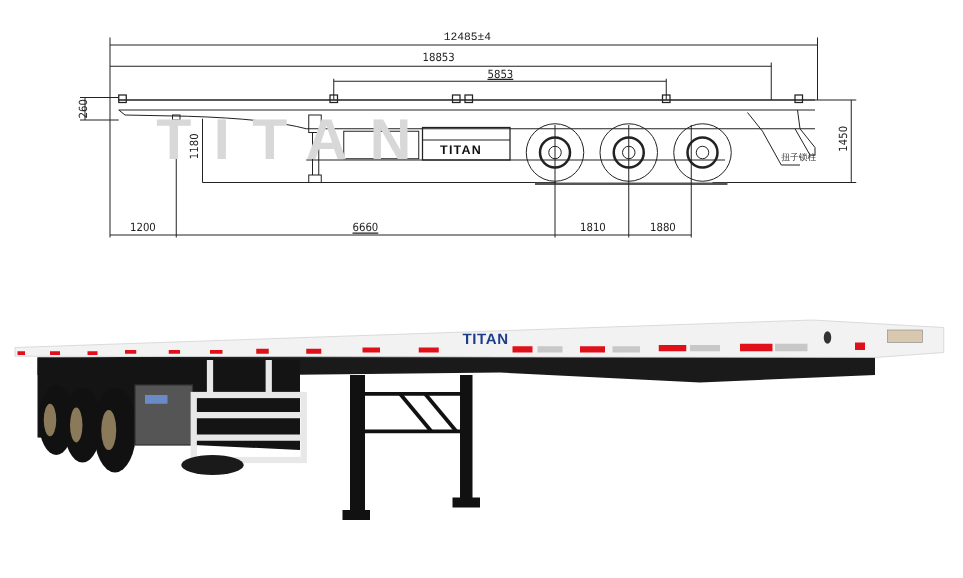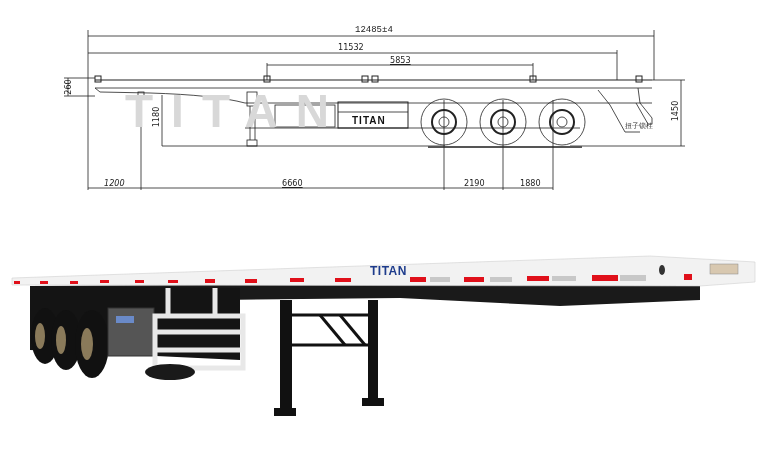--- a/index.html
+++ b/index.html
@@ -88,25 +88,25 @@
 
       <line x1="88" y1="188" x2="553" y2="188"></line>
     </g>
   </svg>
 
   <div class="watermark" style="left:125px;top:84px;">TITAN</div>
   <div class="titan-box" style="left:352px;top:115px;">TITAN</div>
   <div class="cn-label" style="left:625px;top:121px;">扭子锁柱</div>
 
   <div class="dim" style="left:355px;top:25px;font-family:Liberation Mono, monospace;">12485±4</div>
-  <div class="dim" style="left:338px;top:42px;">11532</div>
+  <div class="dim" style="left:338px;top:42px;">18853</div>
   <div class="dim" style="left:390px;top:55px;text-decoration:underline;">5853</div>
-  <div class="dim" style="left:104px;top:178px;font-style:italic;">1200</div>
+  <div class="dim" style="left:104px;top:178px;">1200</div>
   <div class="dim" style="left:282px;top:178px;text-decoration:underline;">6660</div>
-  <div class="dim" style="left:464px;top:178px;">2190</div>
+  <div class="dim" style="left:464px;top:178px;">1810</div>
   <div class="dim" style="left:520px;top:178px;">1880</div>
   <div class="dim vdim" style="left:60px;top:82px;">260</div>
   <div class="dim vdim" style="left:146px;top:112px;">1180</div>
   <div class="dim vdim" style="left:665px;top:106px;">1450</div>
 </div>
 
 <div>
   <svg width="770" height="462" viewBox="0 0 770 462" style="top:0;">
 
     <polygon points="30,286 700,282 700,300 560,306 400,298 220,300 30,300" fill="#1a1a1a"></polygon>

